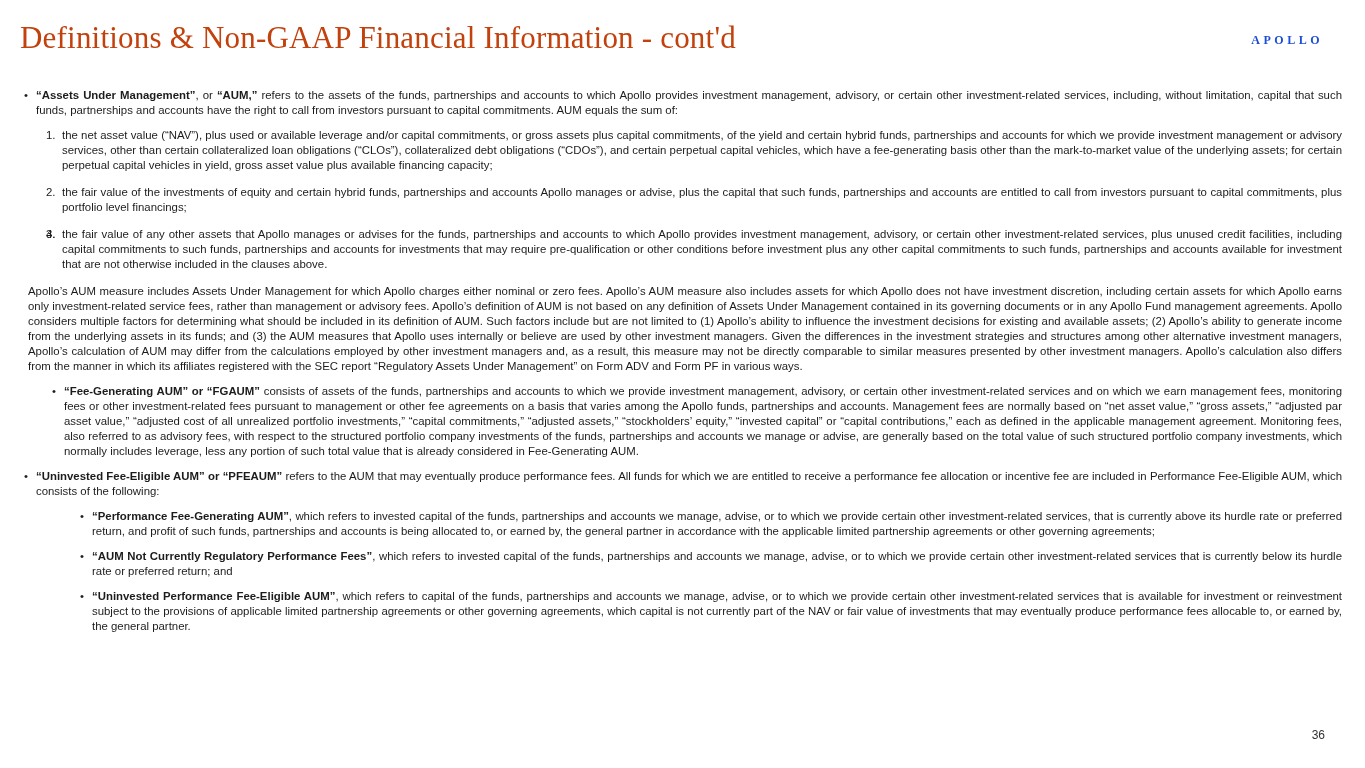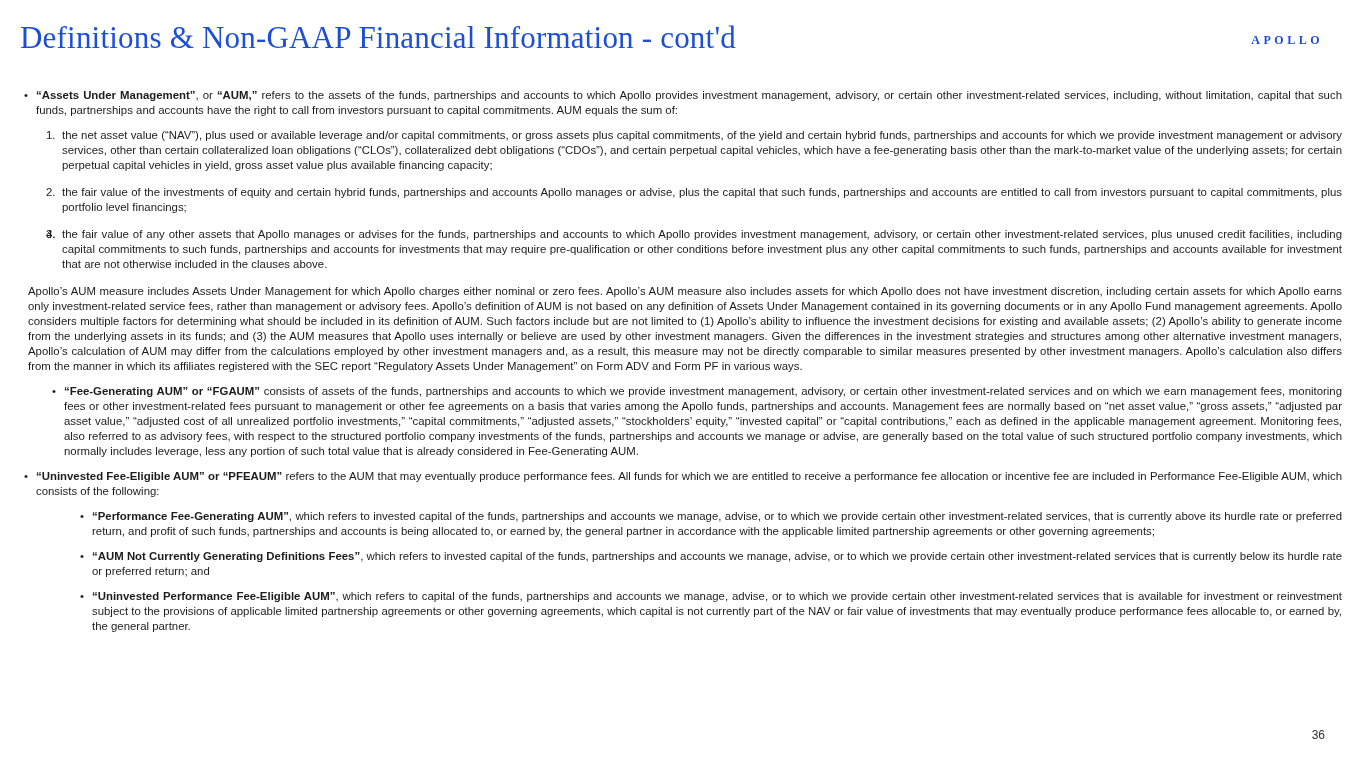--- a/index.html
+++ b/index.html
@@ -14,21 +14,21 @@
   }
   .header { position: relative; height: 86px; }
   .slide-title {
     position: absolute;
     left: 20px;
     top: 20px;
     font-family: "Liberation Serif", "DejaVu Serif", serif;
     font-weight: 400;
     font-size: 31px;
     letter-spacing: 0.2px;
-    color: #1d4ed8;
+    color: #c2410c;
     white-space: nowrap;
   }
   .logo {
     position: absolute;
     right: 42px;
     top: 33px;
     font-family: "Liberation Serif", "DejaVu Serif", serif;
     font-size: 12px;
     font-weight: 600;
     letter-spacing: 3.5px;
@@ -81,18 +81,18 @@
   <div class="content">
       <div class="block bullet-1"><span class="marker">•</span><span><span class="b">“Assets Under Management”</span><span>, or </span><span class="b">“AUM,”</span><span> refers to the assets of the funds, partnerships and accounts to which Apollo provides investment management, advisory, or certain other investment-related services, including, without limitation, capital that such funds, partnerships and accounts have the right to call from investors pursuant to capital commitments. AUM equals the sum of:</span></span></div>
       <div class="block numbered"><span class="marker">1.</span><span><span>the net asset value (“NAV”), plus used or available leverage and/or capital commitments, or gross assets plus capital commitments, of the yield and certain hybrid funds, partnerships and accounts for which we provide investment management or advisory services, other than certain collateralized loan obligations (“CLOs”), collateralized debt obligations (“CDOs”), and certain perpetual capital vehicles, which have a fee-generating basis other than the mark-to-market value of the underlying assets; for certain perpetual capital vehicles in yield, gross asset value plus available financing capacity;</span></span></div>
       <div class="block numbered"><span class="marker">2.</span><span><span>the fair value of the investments of equity and certain hybrid funds, partnerships and accounts Apollo manages or advise, plus the capital that such funds, partnerships and accounts are entitled to call from investors pursuant to capital commitments, plus portfolio level financings;</span></span></div>
       <div class="block numbered"><span class="marker">3.</span></div>
       <div class="block numbered"><span class="marker">4.</span><span><span>the fair value of any other assets that Apollo manages or advises for the funds, partnerships and accounts to which Apollo provides investment management, advisory, or certain other investment-related services, plus unused credit facilities, including capital commitments to such funds, partnerships and accounts for investments that may require pre-qualification or other conditions before investment plus any other capital commitments to such funds, partnerships and accounts available for investment that are not otherwise included in the clauses above.</span></span></div>
       <div class="block paragraph"><span><span>Apollo’s AUM measure includes Assets Under Management for which Apollo charges either nominal or zero fees. Apollo’s AUM measure also includes assets for which Apollo does not have investment discretion, including certain assets for which Apollo earns only investment-related service fees, rather than management or advisory fees. Apollo’s definition of AUM is not based on any definition of Assets Under Management contained in its governing documents or in any Apollo Fund management agreements. Apollo considers multiple factors for determining what should be included in its definition of AUM. Such factors include but are not limited to (1) Apollo’s ability to influence the investment decisions for existing and available assets; (2) Apollo’s ability to generate income from the underlying assets in its funds; and (3) the AUM measures that Apollo uses internally or believe are used by other investment managers. Given the differences in the investment strategies and structures among other alternative investment managers, Apollo’s calculation of AUM may differ from the calculations employed by other investment managers and, as a result, this measure may not be directly comparable to similar measures presented by other investment managers. Apollo’s calculation also differs from the manner in which its affiliates registered with the SEC report “Regulatory Assets Under Management” on Form ADV and Form PF in various ways.</span></span></div>
       <div class="block bullet-2"><span class="marker">•</span><span><span class="b">“Fee-Generating AUM” or “FGAUM”</span><span> consists of assets of the funds, partnerships and accounts to which we provide investment management, advisory, or certain other investment-related services and on which we earn management fees, monitoring fees or other investment-related fees pursuant to management or other fee agreements on a basis that varies among the Apollo funds, partnerships and accounts. Management fees are normally based on “net asset value,” “gross assets,” “adjusted par asset value,” “adjusted cost of all unrealized portfolio investments,” “capital commitments,” “adjusted assets,” “stockholders’ equity,” “invested capital” or “capital contributions,” each as defined in the applicable management agreement. Monitoring fees, also referred to as advisory fees, with respect to the structured portfolio company investments of the funds, partnerships and accounts we manage or advise, are generally based on the total value of such structured portfolio company investments, which normally includes leverage, less any portion of such total value that is already considered in Fee-Generating AUM.</span></span></div>
       <div class="block bullet-1"><span class="marker">•</span><span><span class="b">“Uninvested Fee-Eligible AUM” or “PFEAUM”</span><span> refers to the AUM that may eventually produce performance fees. All funds for which we are entitled to receive a performance fee allocation or incentive fee are included in Performance Fee-Eligible AUM, which consists of the following:</span></span></div>
       <div class="block bullet-3"><span class="marker">•</span><span><span class="b">“Performance Fee-Generating AUM”</span><span>, which refers to invested capital of the funds, partnerships and accounts we manage, advise, or to which we provide certain other investment-related services, that is currently above its hurdle rate or preferred return, and profit of such funds, partnerships and accounts is being allocated to, or earned by, the general partner in accordance with the applicable limited partnership agreements or other governing agreements;</span></span></div>
-      <div class="block bullet-3"><span class="marker">•</span><span><span class="b">“AUM Not Currently Generating Definitions Fees”</span><span>, which refers to invested capital of the funds, partnerships and accounts we manage, advise, or to which we provide certain other investment-related services that is currently below its hurdle rate or preferred return; and</span></span></div>
+      <div class="block bullet-3"><span class="marker">•</span><span><span class="b">“AUM Not Currently Regulatory Performance Fees”</span><span>, which refers to invested capital of the funds, partnerships and accounts we manage, advise, or to which we provide certain other investment-related services that is currently below its hurdle rate or preferred return; and</span></span></div>
       <div class="block bullet-3"><span class="marker">•</span><span><span class="b">“Uninvested Performance Fee-Eligible AUM”</span><span>, which refers to capital of the funds, partnerships and accounts we manage, advise, or to which we provide certain other investment-related services that is available for investment or reinvestment subject to the provisions of applicable limited partnership agreements or other governing agreements, which capital is not currently part of the NAV or fair value of investments that may eventually produce performance fees allocable to, or earned by, the general partner.</span></span></div>
     </div>
 
   <div class="page-number">36</div>
 </div>
 
 </body></html>

